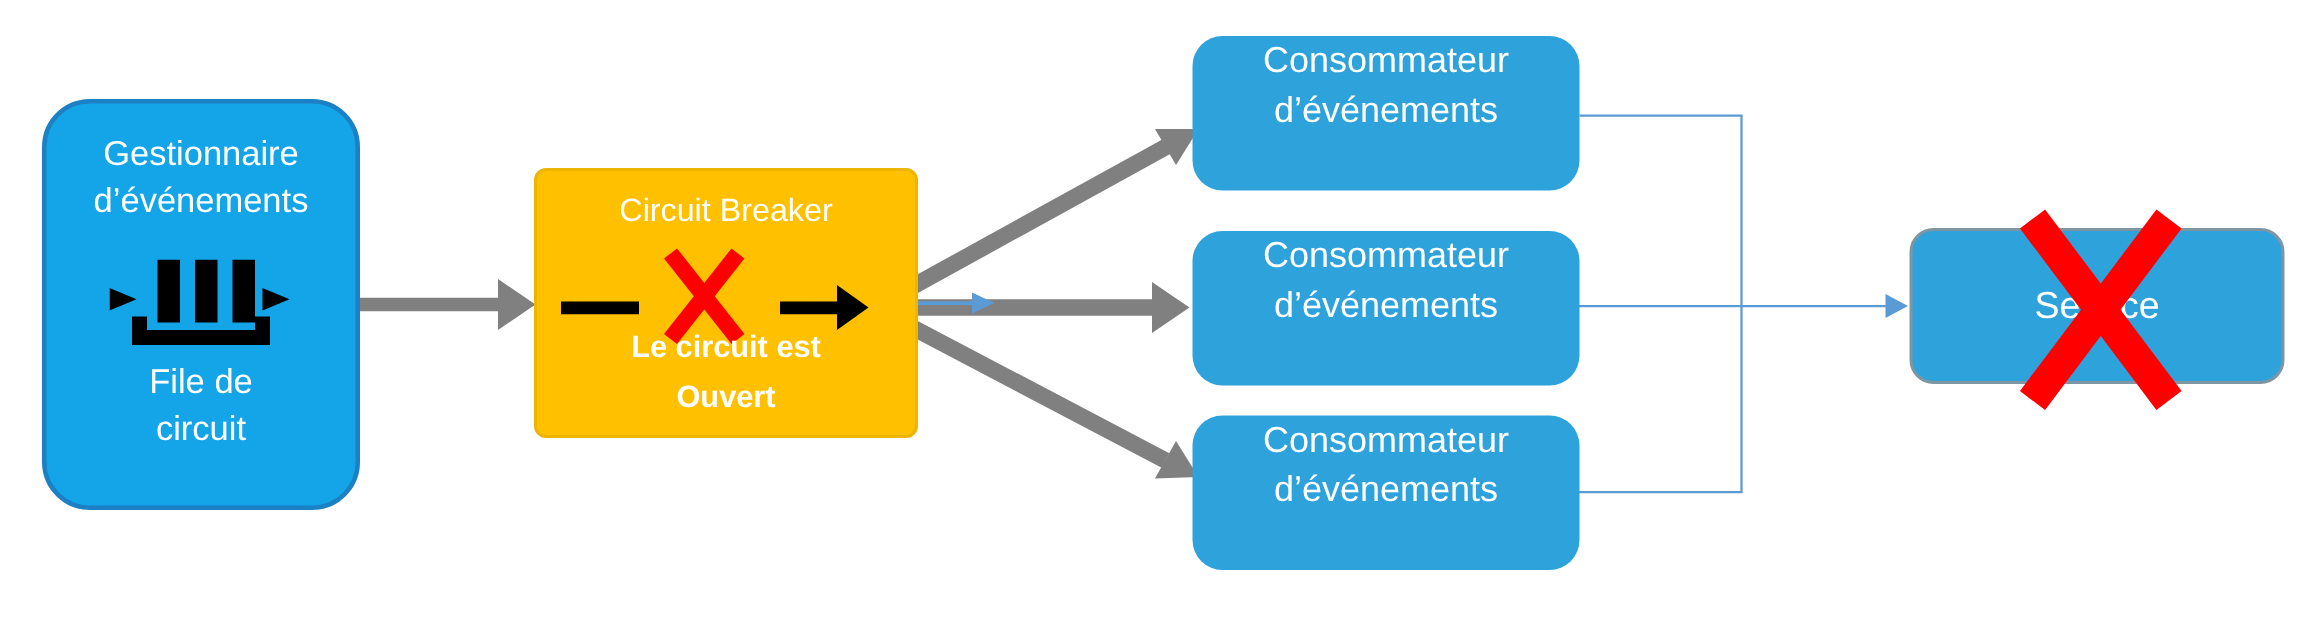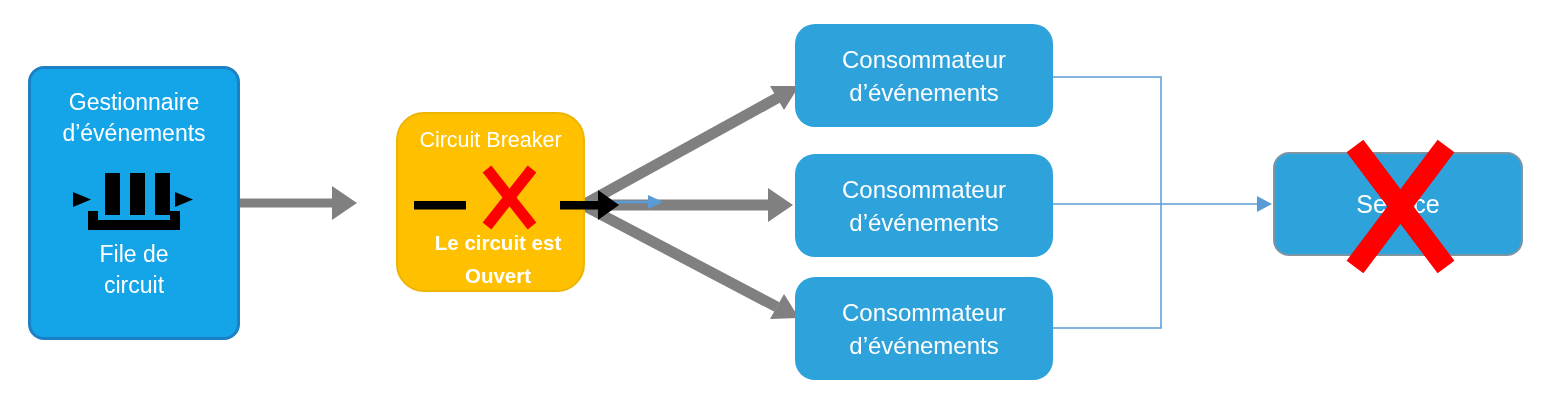--- a/index.html
+++ b/index.html
@@ -25,63 +25,62 @@
     box-sizing: border-box;
     color: var(--text-white);
     text-align: center;
   }
   
   .queue-box {
     left: 28px; top: 66px;
     width: 212px; height: 274px;
     background: var(--queue-box);
     border: 3px solid var(--queue-box-border);
-    border-radius: 16px;
+    border-radius: 32px;
     display: flex; flex-direction: column; align-items: center;
     padding-top: 18px;
   }
   .queue-title {
     font-size: 23px; line-height: 31px;
     max-width: 185px;
   }
   .queue-icon { display: block; margin-top: 24px; }
   .queue-subtitle {
     font-size: 23px; line-height: 31px;
     max-width: 112px; margin-top: 8px;
   }
   
   .cb-box {
     left: 356px; top: 112px;
-    width: 189px; height: 180px;
+    width: 256px; height: 180px;
     background: var(--circuit-breaker-box);
     border: 2px solid var(--circuit-breaker-border);
-    border-radius: 28px;
-    margin-left: 40px;
+    border-radius: 8px;
   }
   .cb-title {
     margin-top: 13px;
     font-size: 21.5px; line-height: 27px;
   }
   .cb-glyph { position: absolute; left: 0; top: 50px; }
   .cb-status {
-    position: absolute; left: 0; top: 112px;
+    position: absolute; left: 0; top: 101px;
     width: 100%;
-    display: flex; justify-content: flex-end;
+    display: flex; justify-content: center;
   }
   .cb-status span {
     max-width: 170px;
     font-size: 20.5px; line-height: 33px; font-weight: bold;
   }
   
   .consumer {
     left: 795px;
     width: 258px; height: 103px;
     background: var(--consumer-box);
     border-radius: 20px;
-    display: flex; align-items: center; justify-content: center;
+    display: flex; align-items: flex-start; justify-content: center;
   }
   .consumer span {
     font-size: 24px; line-height: 33px;
     max-width: 220px; display: inline-block;
   }
   .consumer-1 { top: 24px; }
   .consumer-2 { top: 154px; }
   .consumer-3 { top: 277px; }
   
   .service-box {

